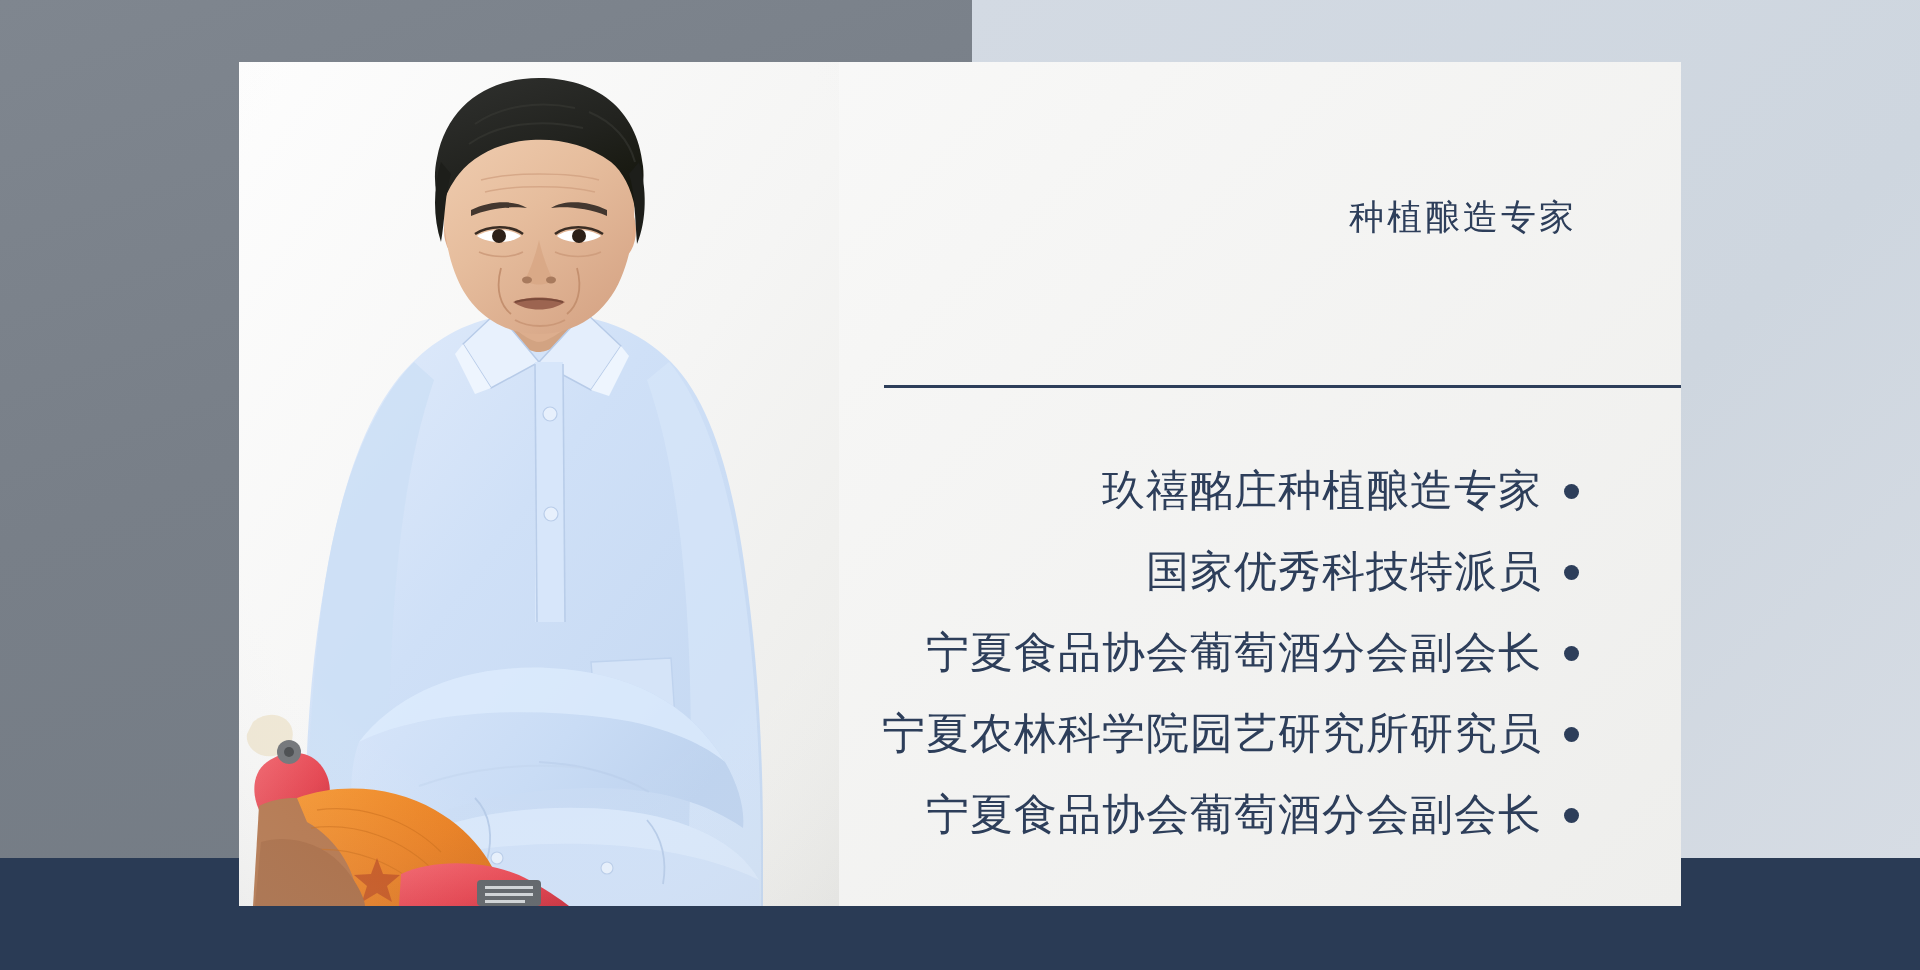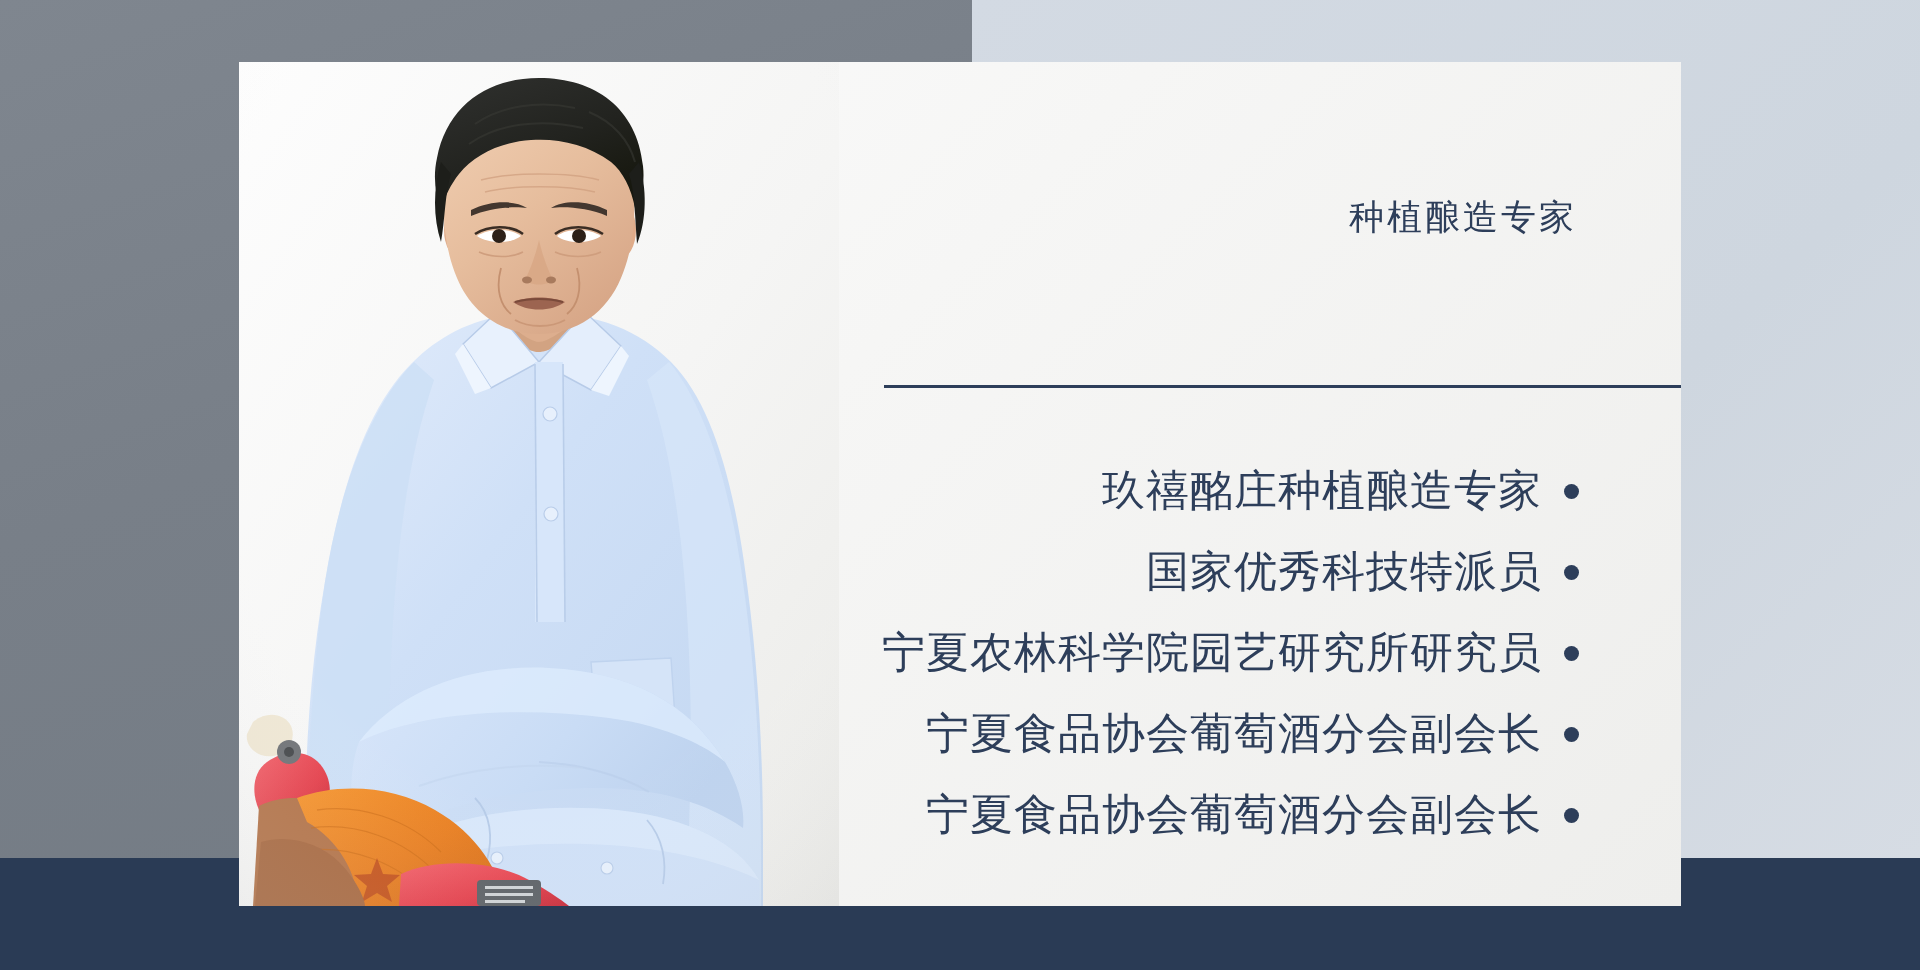--- a/index.html
+++ b/index.html
@@ -362,25 +362,25 @@
       <div class="credentials">
         <div class="cred-row">
           <span class="cred-text">玖禧酩庄种植酿造专家</span>
           <span class="cred-bullet"></span>
         </div>
         <div class="cred-row">
           <span class="cred-text">国家优秀科技特派员</span>
           <span class="cred-bullet"></span>
         </div>
         <div class="cred-row">
+          <span class="cred-text">宁夏食品协会葡萄酒分会副会长</span>
+          <span class="cred-bullet"></span>
+        </div>
+        <div class="cred-row">
           <span class="cred-text">宁夏农林科学院园艺研究所研究员</span>
-          <span class="cred-bullet"></span>
-        </div>
-        <div class="cred-row">
-          <span class="cred-text">宁夏食品协会葡萄酒分会副会长</span>
           <span class="cred-bullet"></span>
         </div>
         <div class="cred-row">
           <span class="cred-text">宁夏食品协会葡萄酒分会副会长</span>
           <span class="cred-bullet"></span>
         </div>
       </div>
 
     </div>
   </div>

